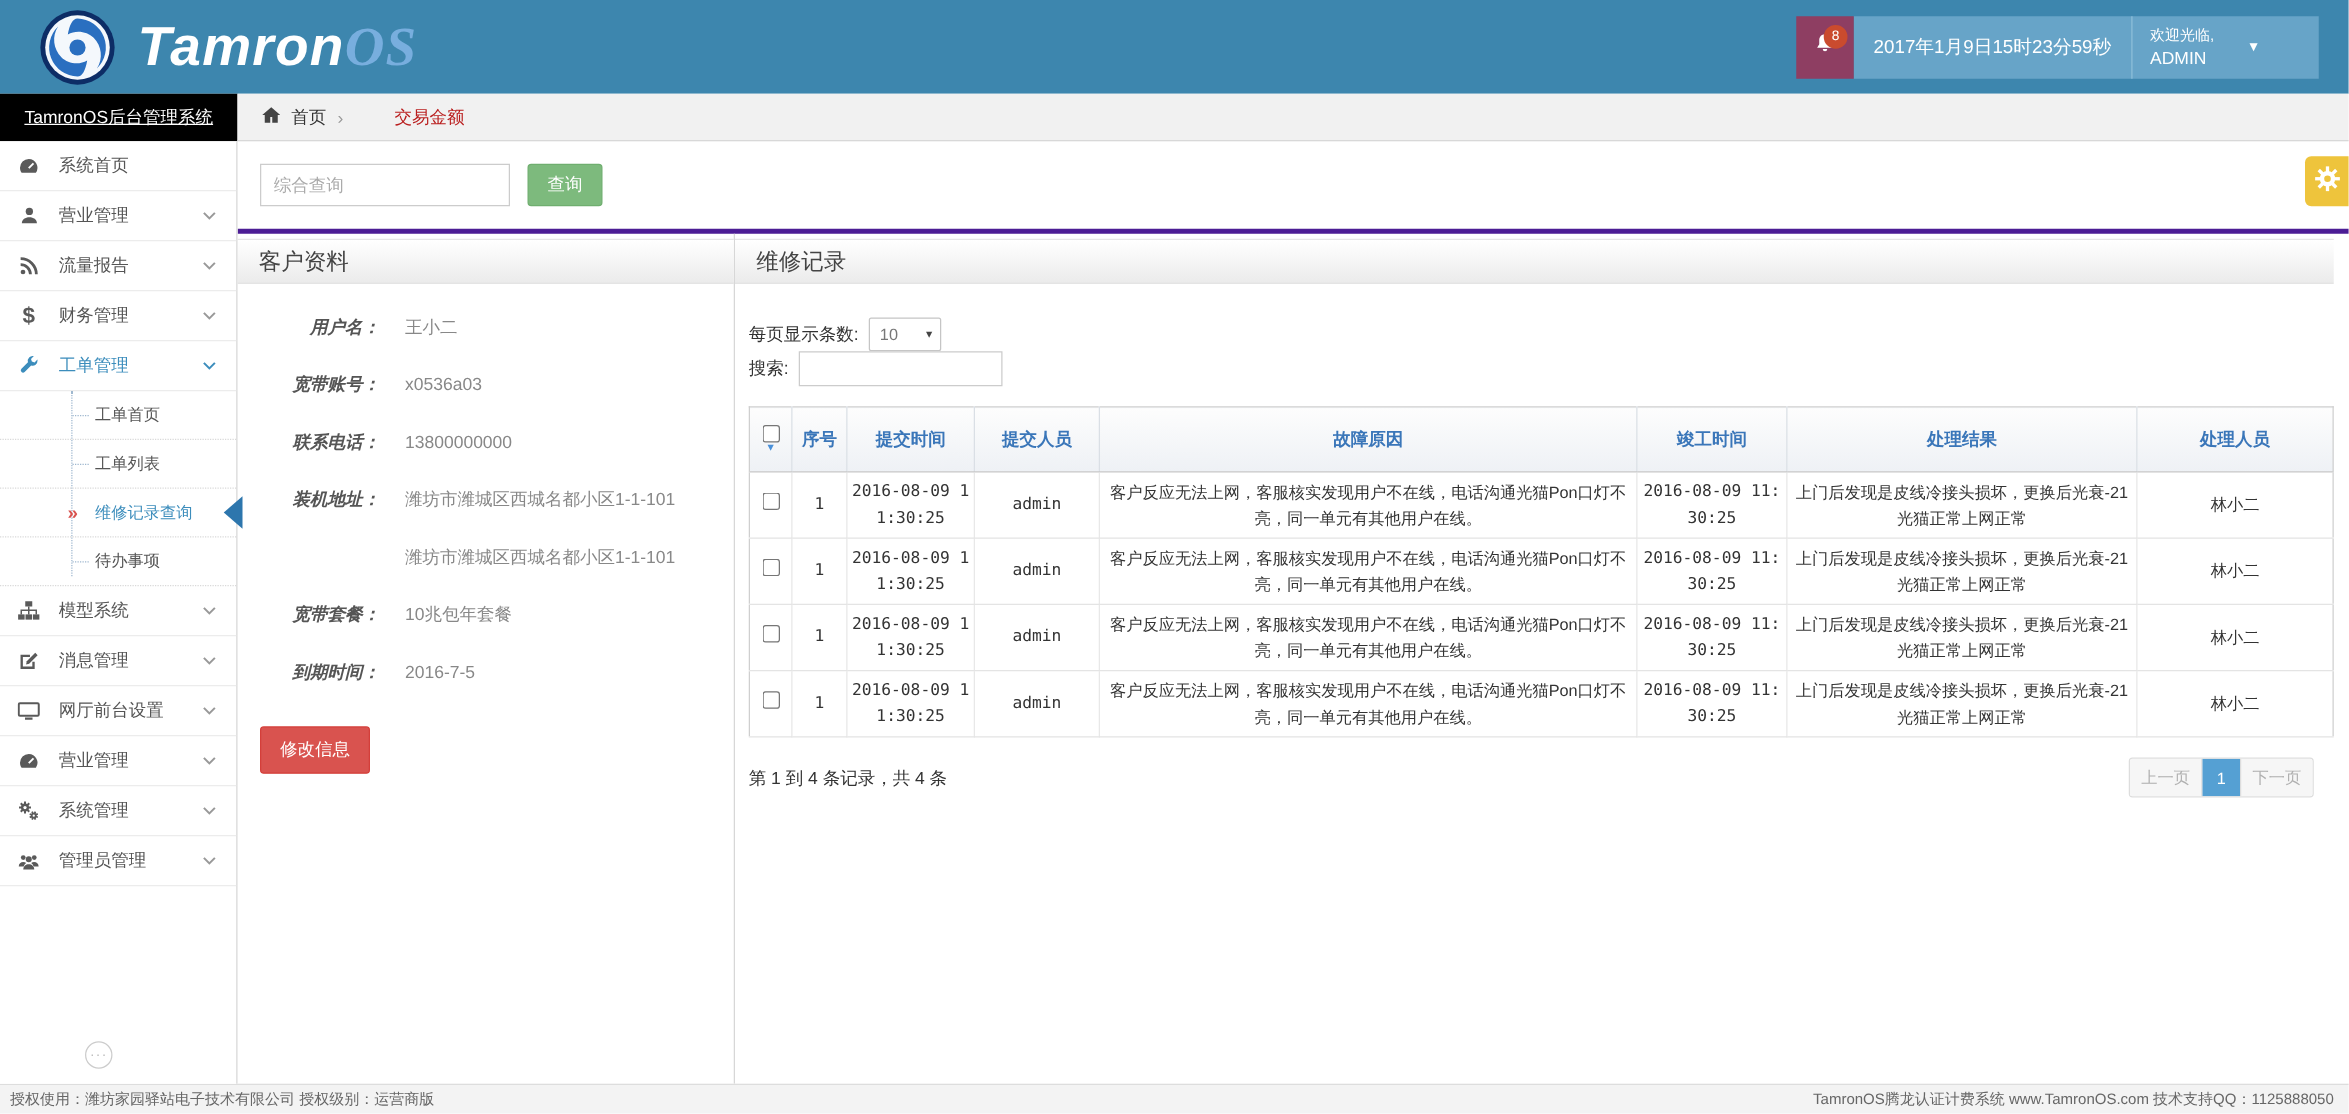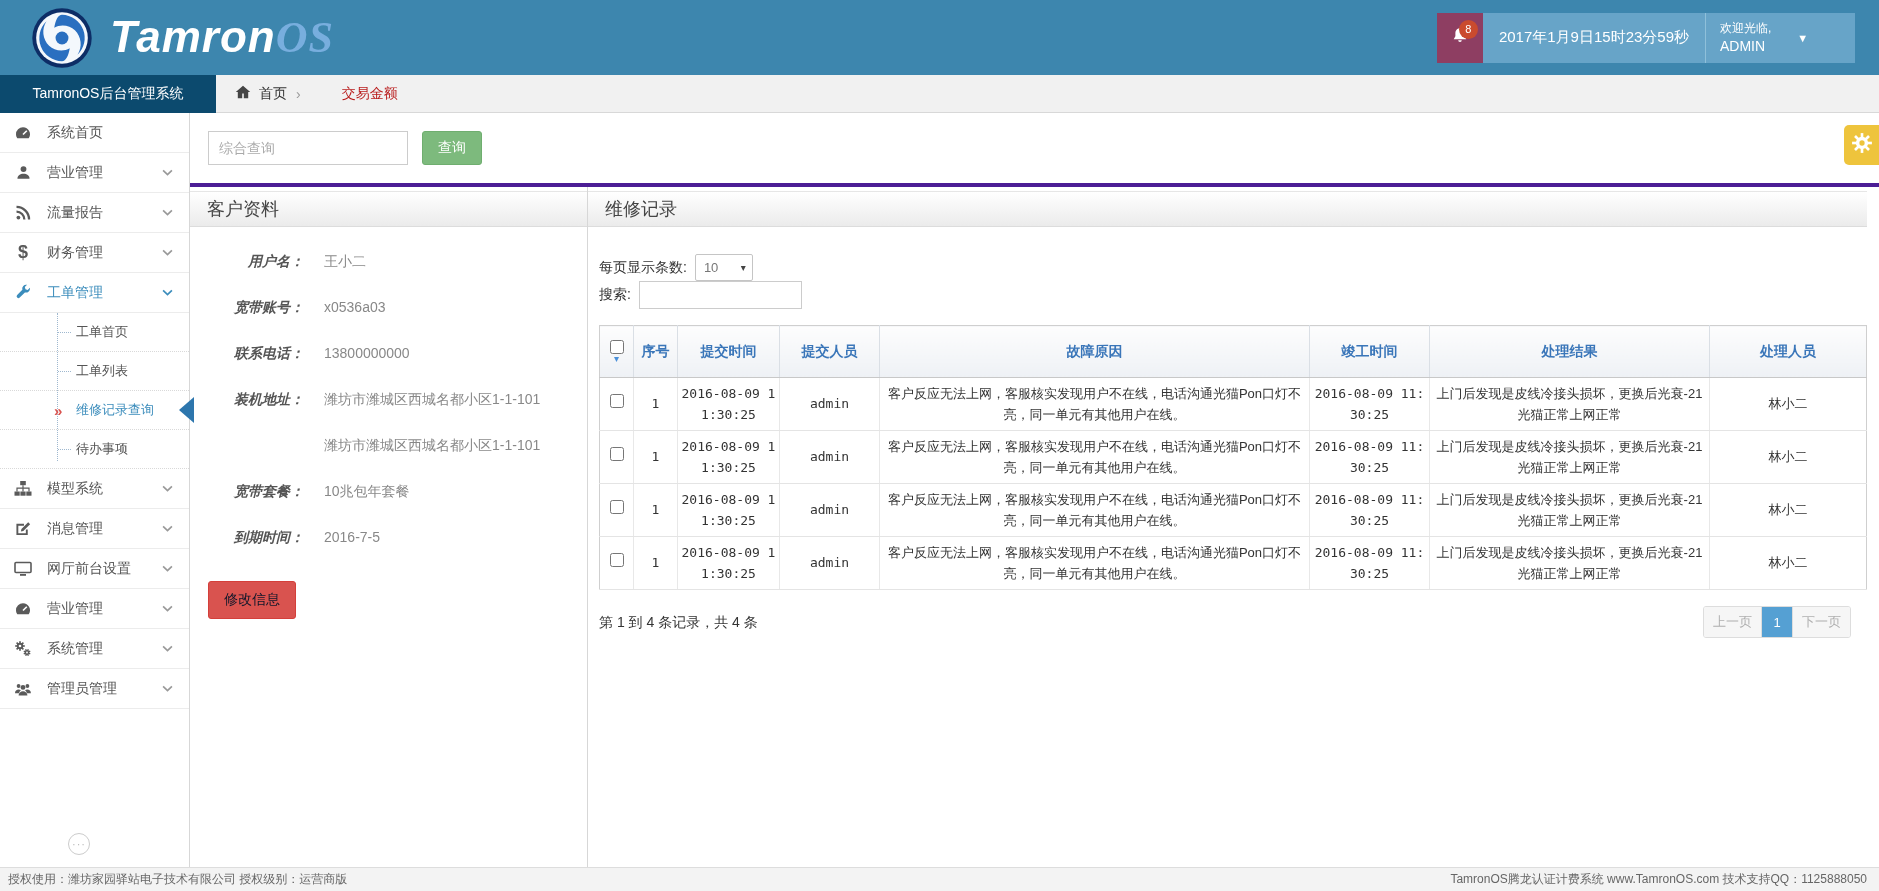--- a/index.html
+++ b/index.html
@@ -19,21 +19,21 @@
                   border-radius:50%; font-size:11px; line-height:19px; text-align:center; }
   .datetime { background:#67a4c8; color:#fff; font-size:15px; display:flex; align-items:center; padding:0 16px; }
   .user-menu { background:#67a4c8; border-left:1px solid #8fc0da; color:#fff; display:flex; align-items:center;
                gap:26px; padding:0 16px 0 14px; cursor:pointer; min-width:150px; }
   .user-menu .wl1 { font-size:12px; line-height:17px; }
   .user-menu .wl2 { font-size:14px; line-height:18px; }
   .user-menu .caret { font-size:11px; }
 
   
   .band { height:38px; display:flex; flex:0 0 auto; }
-  .sidebar-title { width:216px; background:#0c4a6e; color:#fff; font-size:14px; display:flex; align-items:center; justify-content:center; }
+  .sidebar-title { width:190px; background:#000000; color:#fff; font-size:14px; display:flex; align-items:center; justify-content:center;text-decoration:underline; }
   .breadcrumb { flex:1; background:#f1f1f1; border-bottom:1px solid #d8d8d8; display:flex; align-items:center;
                 padding-left:19px; gap:9px; font-size:14px; }
   .crumb-home { color:#333; display:flex; align-items:center; gap:8px; cursor:pointer; }
   .crumb-sep { color:#9a9a9a; }
   .crumb-cur { color:#b91c1c;margin-left:32px; }
 
   
   .main { flex:1; display:flex; min-height:0; }
   .sidebar { width:190px; flex:0 0 auto; border-right:1px solid #d7d7d7; background:#fff; position:relative; }
   .side-item { height:40px; display:flex; align-items:center; padding:0 16px 0 12px; gap:13px;
@@ -65,21 +65,21 @@
   .columns { flex:1; display:flex; align-items:stretch; min-height:0; }
   .left-col { width:398px; flex:0 0 auto; border-right:1px solid #d7d7d7; }
   .right-col { flex:1; margin-right:12px; min-width:0; }
   .panel-header { height:36px; line-height:34px; background:linear-gradient(#ffffff,#ebebeb);
                   border-top:1px solid #e6e6e6; border-bottom:1px solid #dcdcdc; padding-left:17px;
                   font-size:18px; color:#444; margin-top:4px; }
   .panel-body { padding:26px 14px 0 14px; }
   .cust-row { display:flex; margin-bottom:28px; }
   .cust-label { width:100px; text-align:right; color:#555; font-weight:bold; font-size:14px; flex:0 0 auto;font-style:italic; }
   .cust-value { margin-left:20px; color:#888; font-size:14px; }
-  .edit-btn { margin:6px 0 0 4px; background:#d9534f; border:1px solid #d43f3a; border-radius:3px; color:#0f172a;
+  .edit-btn { margin:6px 0 0 4px; background:#d9534f; border:1px solid #d43f3a; border-radius:3px; color:#ffffff;
               font-size:14px; padding:9px 15px; cursor:pointer; }
 
   .controls { display:flex; justify-content:space-between; margin:27px 14px 16px 11px;flex-direction:column; }
   .controls .left, .controls .right { display:flex; align-items:center; gap:8px; font-size:14px; color:#333; }
   .select { width:58px; height:27px; border:1px solid #c5c5c5; border-radius:2px; background:#fff; color:#777;
             font-size:13px; display:flex; align-items:center; justify-content:space-between; padding:0 6px 0 8px; cursor:pointer; }
   .select .sc { font-size:10px; color:#444; }
   .mini-search { width:163px; height:28px; border:1px solid #ccc; padding:0 6px; font-size:13px; outline:none; }
 
   table.records { width:calc(100% - 11px); margin-left:11px; border-collapse:collapse; table-layout:fixed;

